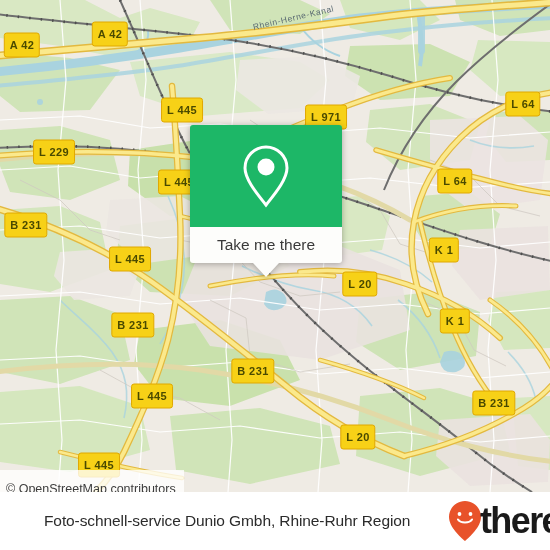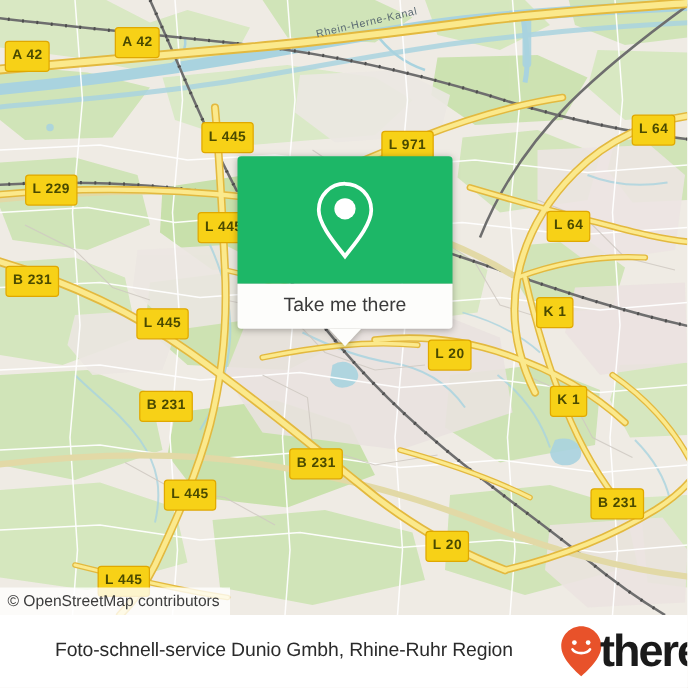--- a/index.html
+++ b/index.html
@@ -58,21 +58,21 @@
     letter-spacing: 0.6px;
     white-space: nowrap;
     transform-origin: left center;
   }
 
   
   #popup {
     position: absolute;
     left: 190px;
     top: 125px;
-    width: 172px;
+    width: 152px;
     z-index: 40;
     filter: drop-shadow(0 1px 3px rgba(0,0,0,0.30));
   }
   #popup-head {
     background: #1db767;
     height: 102px;
     border-radius: 3px 3px 0 0;
     display: flex;
     align-items: center;
     justify-content: center;
@@ -103,21 +103,21 @@
 
   
   #attribution {
     position: absolute;
     left: 0;
     top: 470px;
     height: 22px;
     background: rgba(255,255,255,0.78);
     display: flex;
     align-items: center;
-    padding: 0 8px 0 6px;
+    padding: 8px 8px 0 6px;
     z-index: 30;
   }
   #attribution span {
     font-family: "Liberation Sans", sans-serif;
     font-size: 12.5px;
     color: #3c3c3c;
     white-space: nowrap;
   }
 
   
@@ -327,21 +327,21 @@
     </svg>
 
     <div class="water-name" style="left:253px; top:22px; transform: rotate(-13deg);">Rhein-Herne-Kanal</div>
 
     <div id="shield-layer">
         <div class="shield" style="left: 22px; top: 45px;">A 42</div>
         <div class="shield" style="left: 110px; top: 34px;">A 42</div>
         <div class="shield" style="left: 182px; top: 110px;">L 445</div>
         <div class="shield" style="left: 326px; top: 117px;">L 971</div>
         <div class="shield" style="left: 523px; top: 104px;">L 64</div>
-        <div class="shield" style="left: 41px; top: 152px;">L 229</div>
+        <div class="shield" style="left: 54px; top: 152px;">L 229</div>
         <div class="shield" style="left: 179px; top: 182px;">L 445</div>
         <div class="shield" style="left: 455px; top: 181px;">L 64</div>
         <div class="shield" style="left: 26px; top: 225px;">B 231</div>
         <div class="shield" style="left: 130px; top: 259px;">L 445</div>
         <div class="shield" style="left: 444px; top: 250px;">K 1</div>
         <div class="shield" style="left: 360px; top: 284px;">L 20</div>
         <div class="shield" style="left: 133px; top: 325px;">B 231</div>
         <div class="shield" style="left: 455px; top: 321px;">K 1</div>
         <div class="shield" style="left: 253px; top: 371px;">B 231</div>
         <div class="shield" style="left: 152px; top: 396px;">L 445</div>

